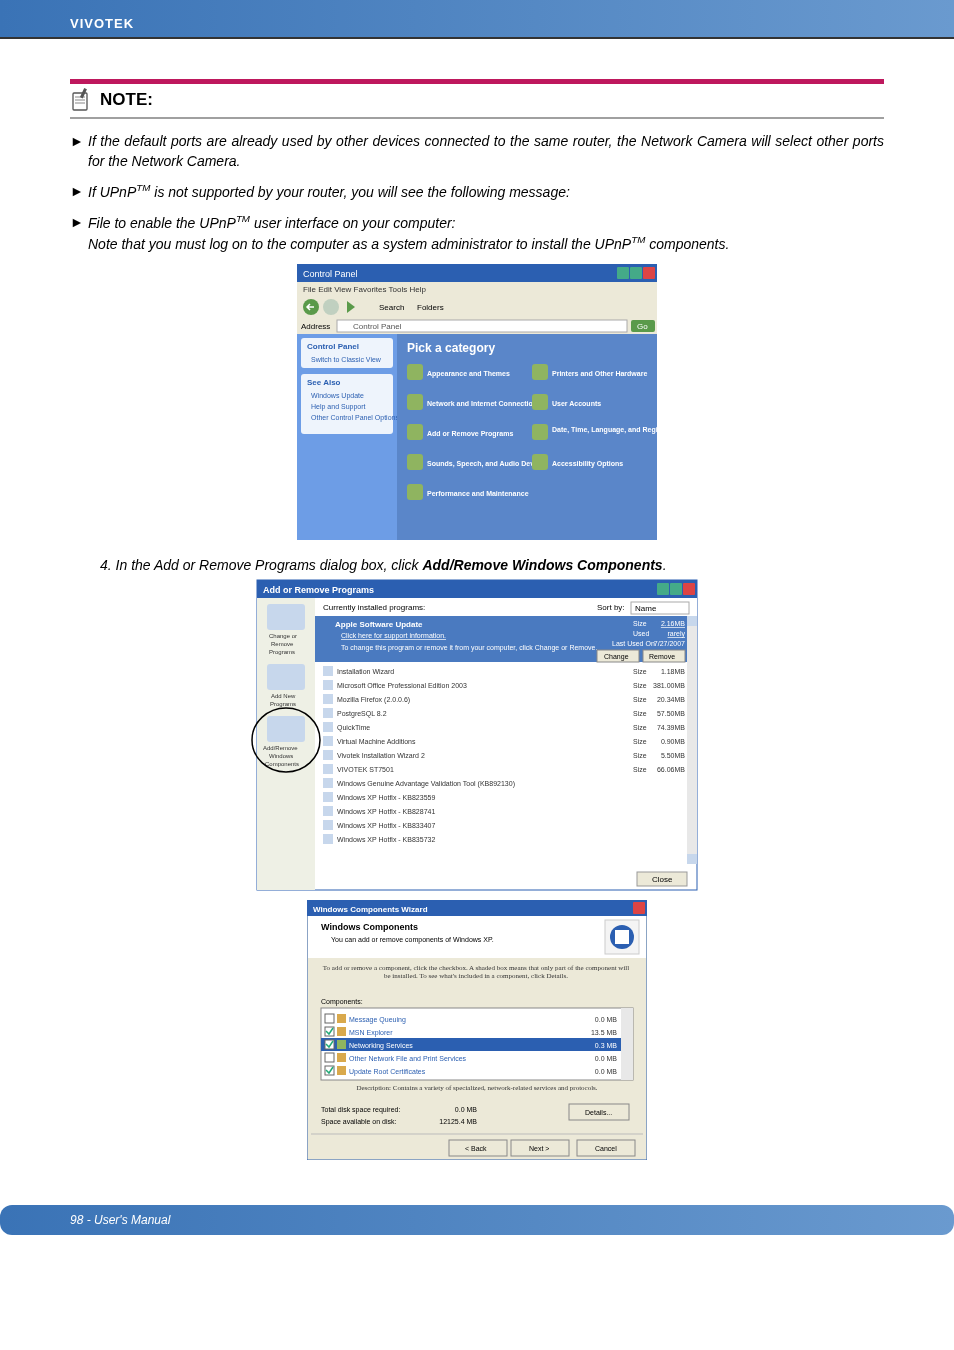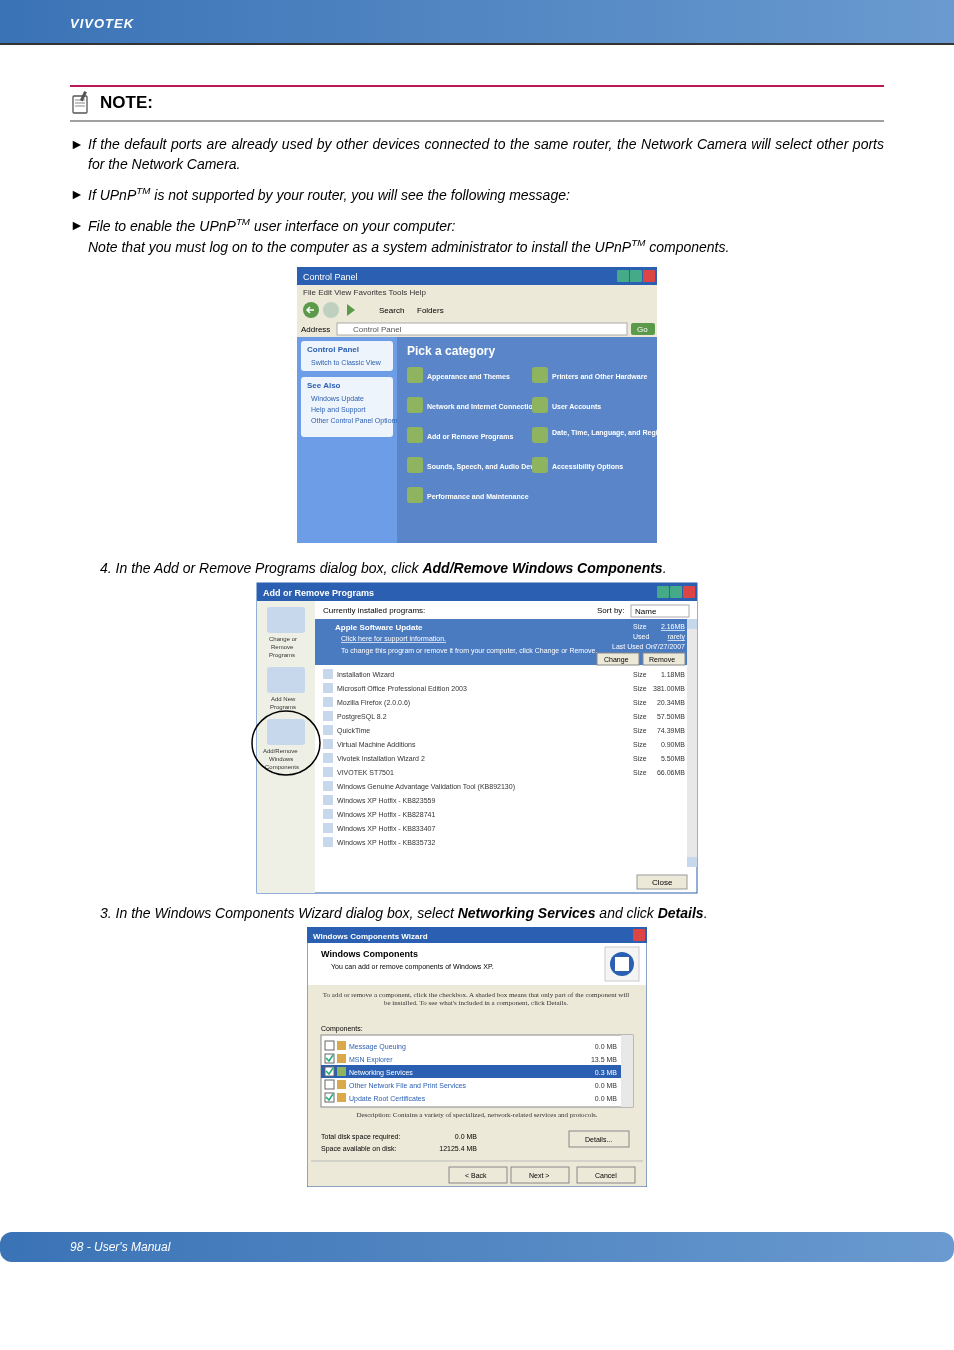--- a/index.html
+++ b/index.html
@@ -7,33 +7,32 @@
     font-family: Arial, Helvetica, sans-serif;
     background: #fff;
     width: 954px;
     margin: 0 auto;
     color: #000;
     font-size: 14px;
   }
   .page-header {
     background: linear-gradient(to right, #3a73b6, #6a9acf);
     color: #fff;
-    font-style: italic;
     font-weight: bold;
-    padding: 16px 0 12px 70px;
+    padding: 16px 0 6px 70px;
     letter-spacing: 1px;
     font-size: 13px;
     border-bottom: 2px solid #333;
   }
   .content {
     padding: 40px 70px 0 70px;
     line-height: 1.45;
   }
   .note-bar {
-    border-top: 2px solid #be185d;
+    border-top: 5px solid #be185d;
     border-bottom: 2px solid #a0a0a0;
     padding: 4px 0;
     margin-bottom: 12px;
     display: flex;
     align-items: center;
     gap: 10px;
   }
   .note-bar svg { flex-shrink: 0; }
   .note-title {
     font-weight: bold;
@@ -290,23 +289,20 @@
 
       <rect x="380" y="292" width="50" height="14" fill="#ece9d8" stroke="#999"></rect>
       <text x="395" y="302" font-size="8">Close</text>
 
       <rect x="430" y="36" width="10" height="248" fill="#e8e8e8"></rect>
       <rect x="430" y="36" width="10" height="10" fill="#c7d7ec"></rect>
       <rect x="430" y="274" width="10" height="10" fill="#c7d7ec"></rect>
     </svg>
   </div>
 
-  <div class="caption">
-    <span>3. In the Windows Components Wizard dialog box, select </span><span class="b">Networking Services</span><span> and click </span><span class="b">Details</span><span>.</span>
-  </div>
 
   <div class="img-wrap">
     <svg width="340" height="260" viewBox="0 0 340 260">
       <rect x="0" y="0" width="340" height="260" fill="#ece9d8" stroke="#2b5fb1"></rect>
       <rect x="0" y="0" width="340" height="16" fill="#2b5fb1"></rect>
       <text x="6" y="12" fill="#fff" font-size="8" font-weight="bold">Windows Components Wizard</text>
       <rect x="326" y="2" width="12" height="12" fill="#d44" rx="1"></rect>
 
       <rect x="1" y="16" width="338" height="42" fill="#fff"></rect>
       <text x="14" y="30" font-size="9" font-weight="bold">Windows Components</text>

